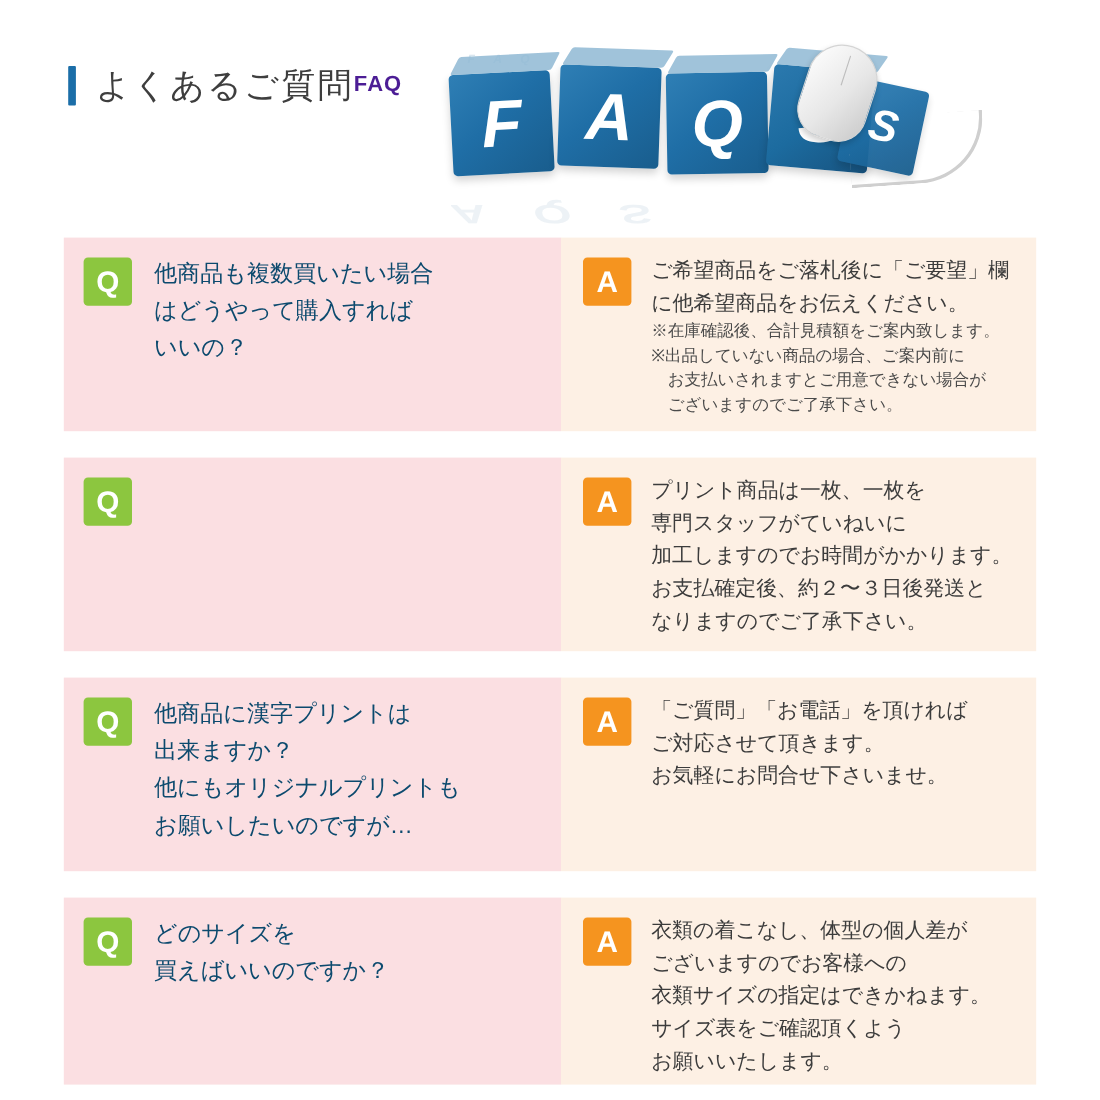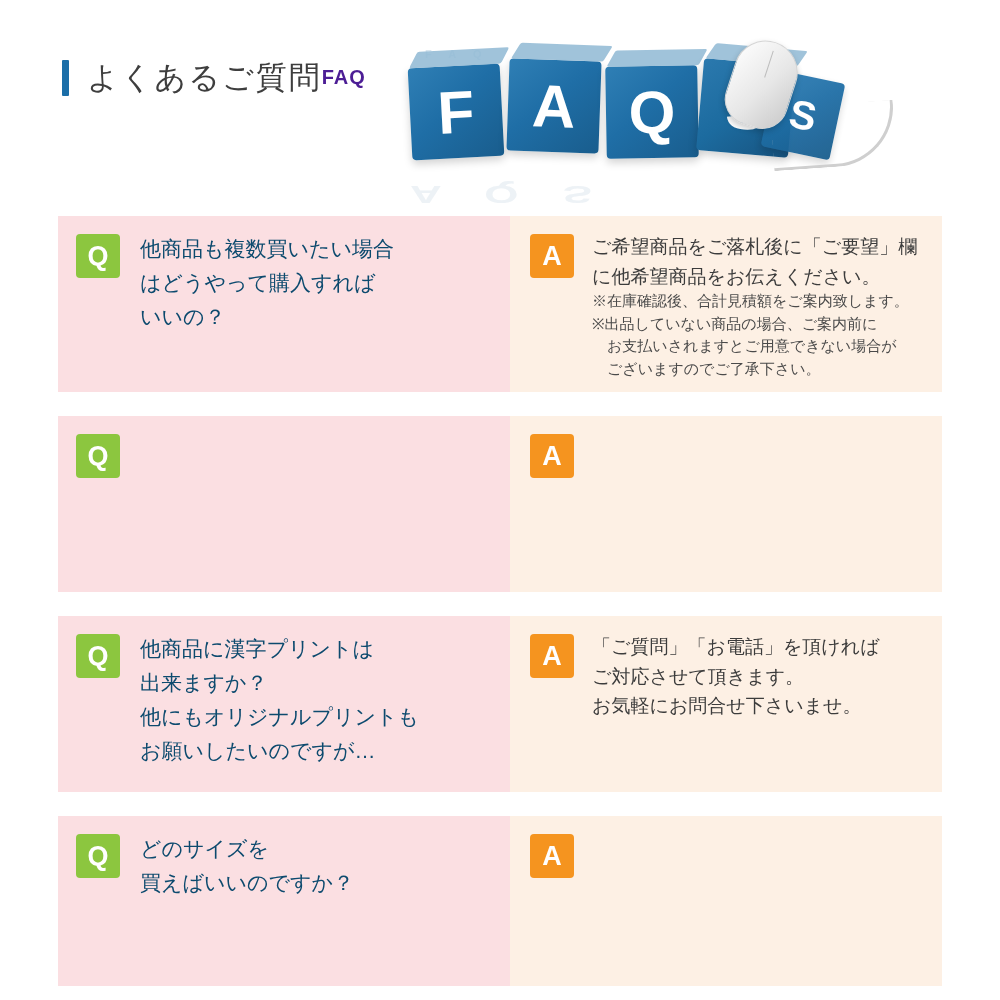--- a/index.html
+++ b/index.html
@@ -54,20 +54,21 @@
     margin-top: 6px;
   }
 
   
   .cubes {
     position: absolute;
     left: 400px;
     top: 18px;
     width: 480px;
     height: 190px;
+    font-style: italic;
   }
   .cube {
     position: absolute;
     width: 92px;
     height: 92px;
     background: linear-gradient(140deg, #2f7fb5 0%, #1f6ea6 45%, #195d8d 100%);
     border-radius: 4px;
     box-shadow: 0 4px 8px rgba(0,0,0,0.18);
     color: #ffffff;
     font-size: 60px;
@@ -313,20 +314,25 @@
 　ございますのでご了承下さい。</div>
     </div>
   </div>
 
   <div class="faq-row r2">
     <div class="row-q">
       <div class="badge badge-q">Q</div>
     </div>
     <div class="row-a">
       <div class="badge badge-a">A</div>
+      <div class="a-text">プリント商品は一枚、一枚を
+専門スタッフがていねいに
+加工しますのでお時間がかかります。
+お支払確定後、約２〜３日後発送と
+なりますのでご了承下さい。</div>
     </div>
   </div>
 
   <div class="faq-row r3">
     <div class="row-q">
       <div class="badge badge-q">Q</div>
       <div class="q-text">他商品に漢字プリントは
 出来ますか？
 他にもオリジナルプリントも
 お願いしたいのですが…</div>
@@ -340,16 +346,21 @@
   </div>
 
   <div class="faq-row r4">
     <div class="row-q">
       <div class="badge badge-q">Q</div>
       <div class="q-text">どのサイズを
 買えばいいのですか？</div>
     </div>
     <div class="row-a">
       <div class="badge badge-a">A</div>
+      <div class="a-text">衣類の着こなし、体型の個人差が
+ございますのでお客様への
+衣類サイズの指定はできかねます。
+サイズ表をご確認頂くよう
+お願いいたします。</div>
     </div>
   </div>
 
 </div>
 
 </body></html>

